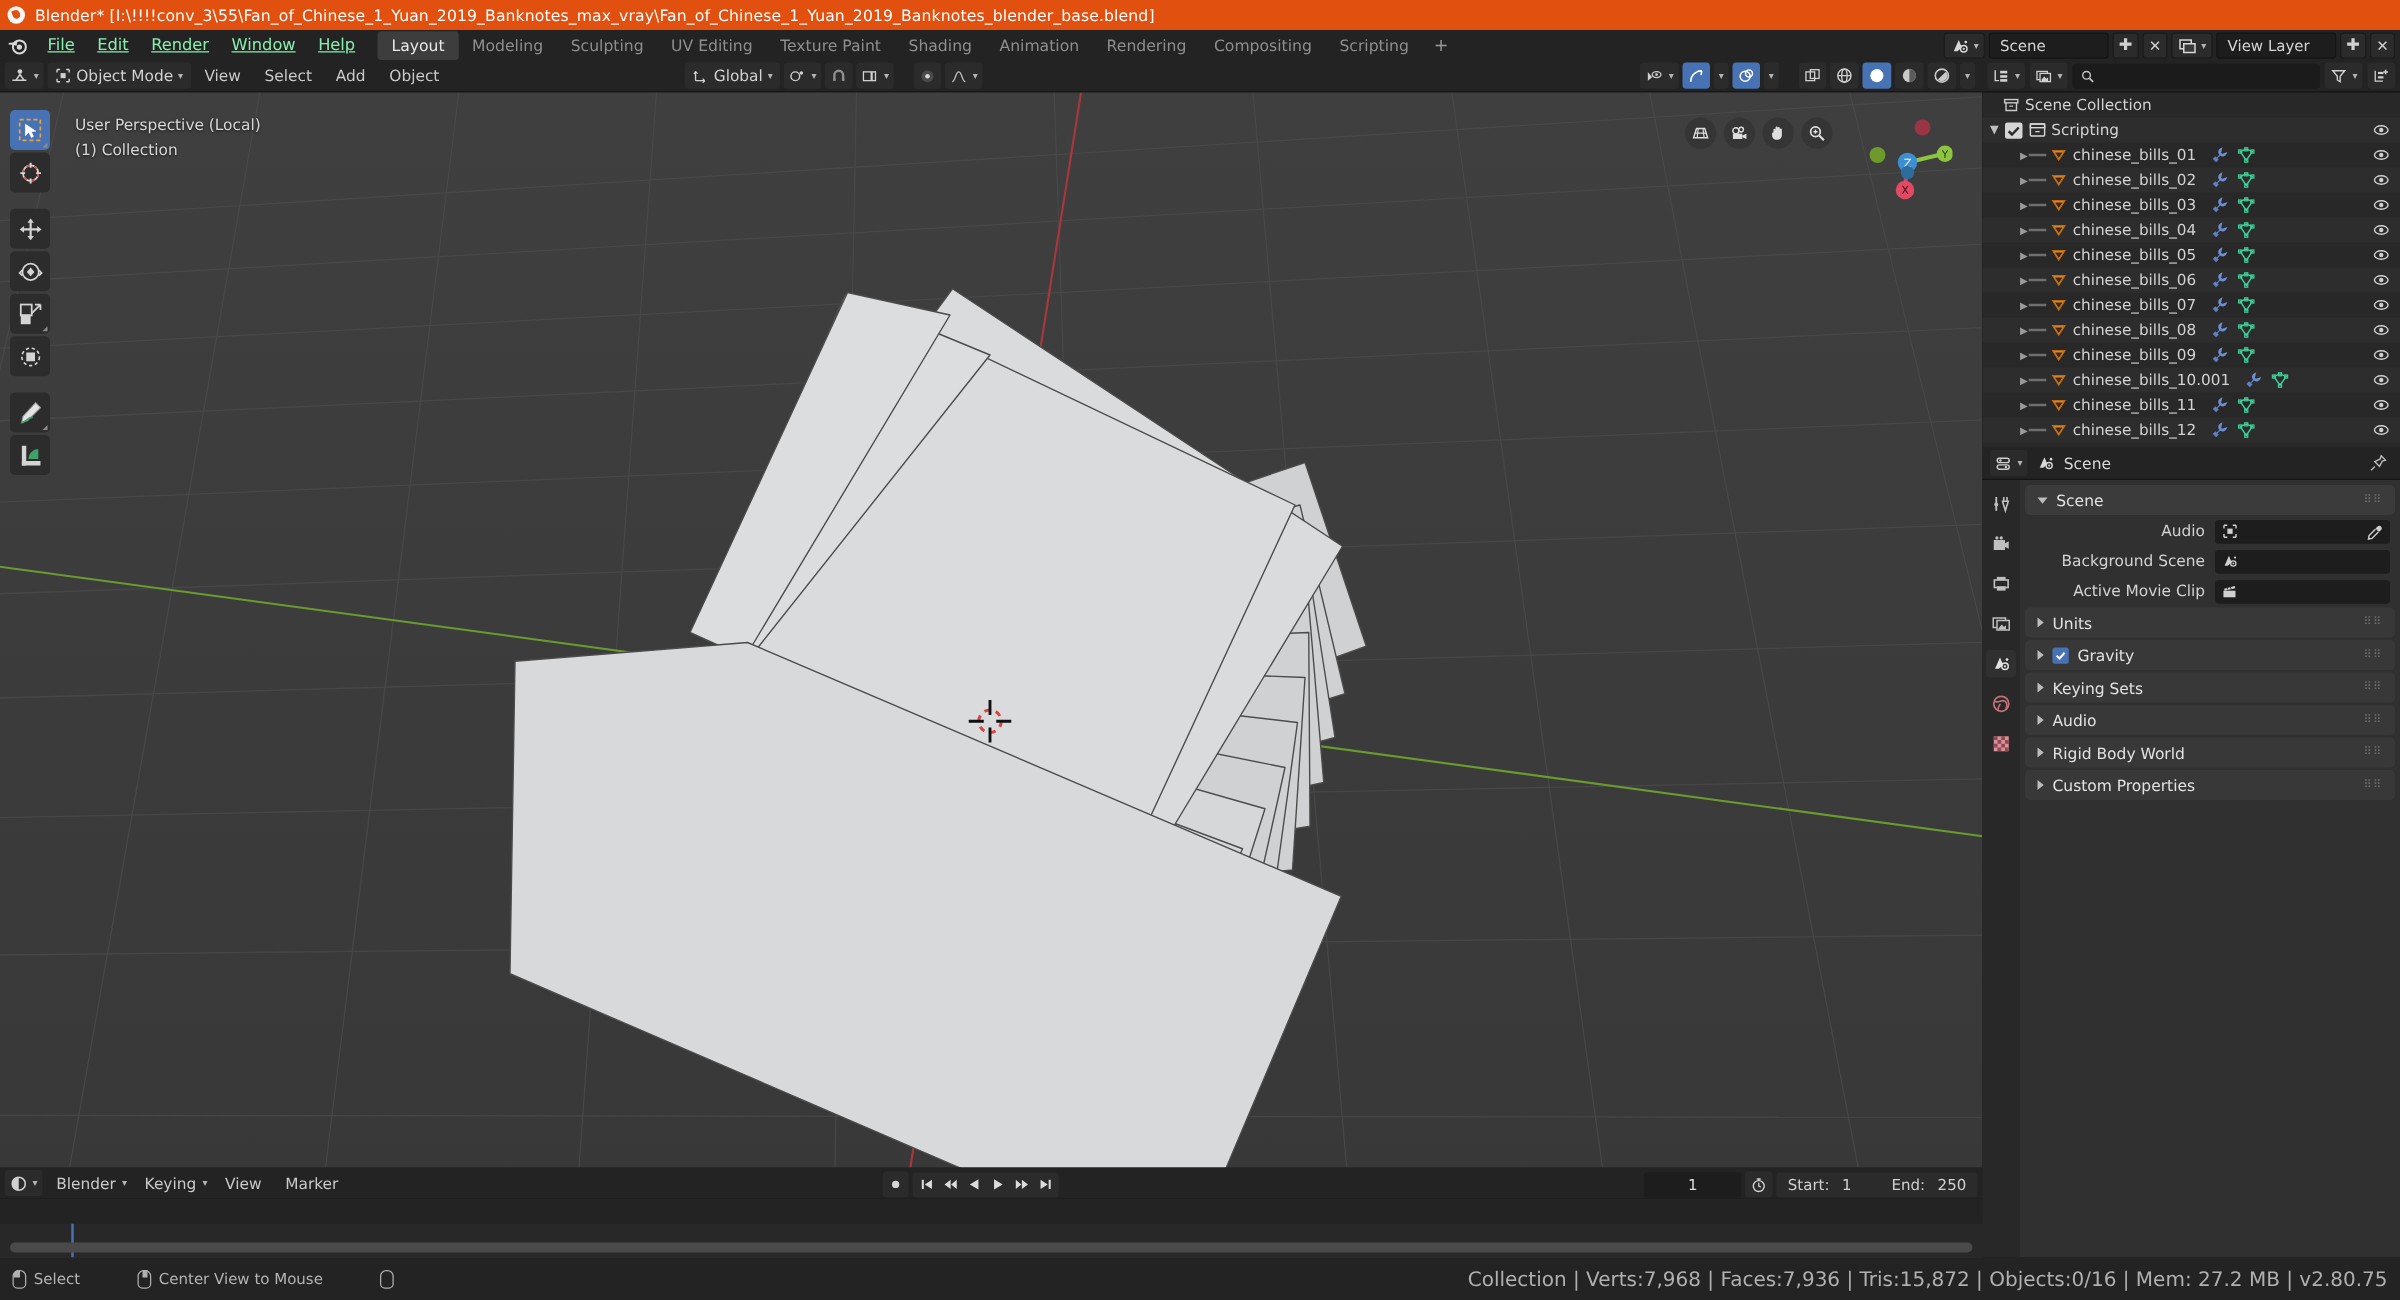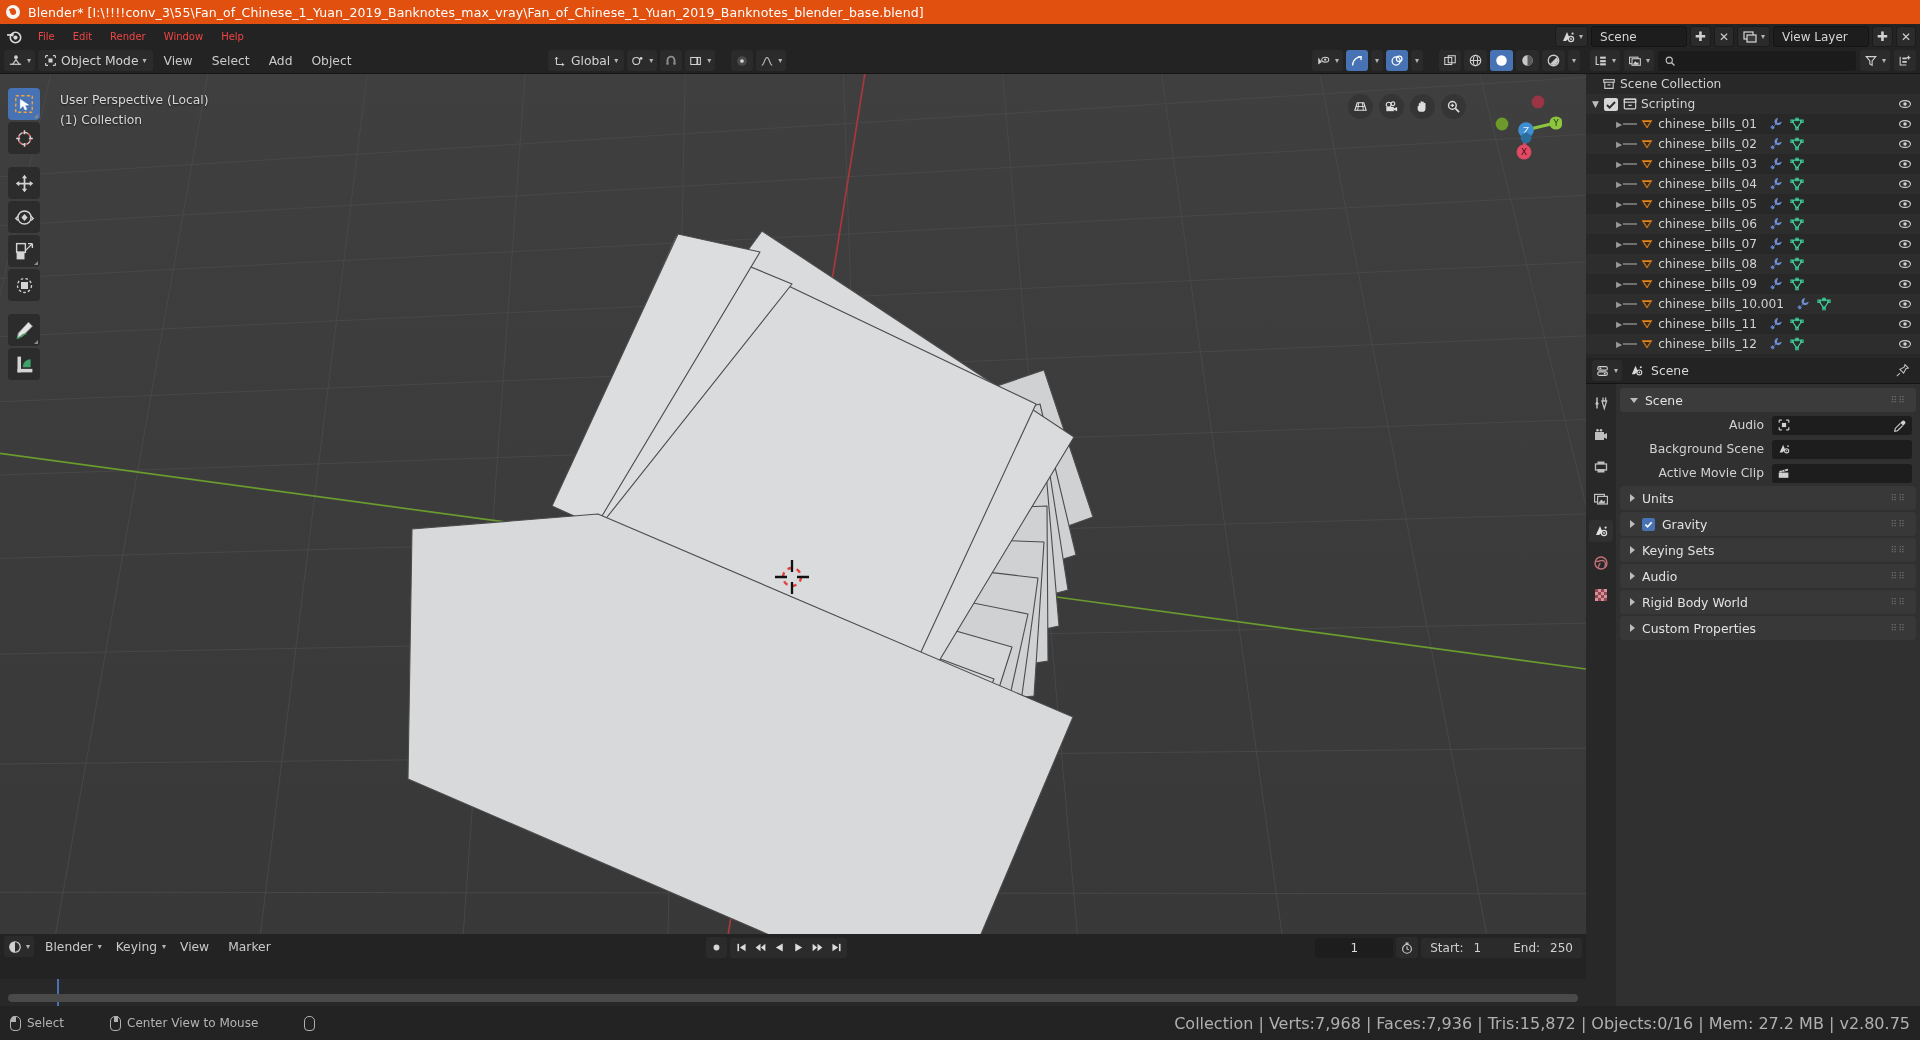--- a/index.html
+++ b/index.html
@@ -15,21 +15,21 @@
   .titlebar .bicon:after{content:"";position:absolute;left:4px;top:3px;width:6px;height:7px;
      border-radius:0 50% 50% 50%;background:#e2500f;transform:rotate(-20deg);}
   .titlebar .ttext { color:#fff; font-size:12.5px; white-space:nowrap;
      font-family:"DejaVu Sans", sans-serif; letter-spacing:.1px;}
 
   
   .topbar { height:25px; background:#232323; display:flex; align-items:center;
     padding:0 4px; gap:0; position:relative; }
   .blender-logo { width:21px;height:21px;position:relative;flex:none;margin-right:4px;}
   .blender-logo svg{display:block;}
-  .menu { color:#ef4444; font-size:10px; padding:3px 9px; border-radius:3px; cursor:default;}
+  .menu { color:#86efac; font-size:13px; padding:3px 9px; border-radius:3px; cursor:default;text-decoration:underline;}
   .wspaces{display:flex;align-items:center;margin-left:9px;gap:0;}
   .ws{color:#8f8f8f;font-size:12.5px;padding:4px 11px;border-radius:3px;}
   .ws.active{background:#3d3d3d;color:#e8e8e8;}
   .ws-plus{color:#9a9a9a;font-size:14px;padding:2px 9px;}
   .topbar-right{position:absolute;right:4px;top:2px;display:flex;align-items:center;gap:3px;}
   .tb-btn{background:#2b2b2b;border:1px solid #1b1b1b;border-radius:3px;height:21px;
     display:flex;align-items:center;padding:0 4px;gap:3px;color:#d0d0d0;font-size:12px;}
   .tb-field{background:#1d1d1d;border:1px solid #141414;border-radius:3px;height:21px;
     display:flex;align-items:center;padding:0 8px;color:#d5d5d5;font-size:12px;min-width:96px;}
   .tb-ico{width:16px;height:16px;display:inline-block;}
@@ -162,20 +162,33 @@
         <path d="M3 9 L10 7 L9.2 10.5 Z" fill="#d8d8d8"></path>
         <rect x="3" y="8.2" width="6" height="1.5" fill="#d8d8d8"></rect>
       </svg>
     </div>
     <div class="menu">File</div>
     <div class="menu">Edit</div>
     <div class="menu">Render</div>
     <div class="menu">Window</div>
     <div class="menu">Help</div>
 
+    <div class="wspaces">
+      <div class="ws active">Layout</div>
+      <div class="ws">Modeling</div>
+      <div class="ws">Sculpting</div>
+      <div class="ws">UV Editing</div>
+      <div class="ws">Texture Paint</div>
+      <div class="ws">Shading</div>
+      <div class="ws">Animation</div>
+      <div class="ws">Rendering</div>
+      <div class="ws">Compositing</div>
+      <div class="ws">Scripting</div>
+      <div class="ws-plus">+</div>
+    </div>
 
     <div class="topbar-right">
       <div class="tb-btn">
         <svg class="tb-ico" viewBox="0 0 16 16">
           <path d="M3 12 L7 3 L9.5 9 L6 12 Z" fill="#d8d8d8"></path>
           <circle cx="11" cy="10" r="2.6" fill="none" stroke="#d8d8d8" stroke-width="1.2"></circle>
           <circle cx="11" cy="10" r="0.9" fill="#d8d8d8"></circle>
           <circle cx="12.6" cy="4.6" r="1.1" fill="#d8d8d8"></circle>
         </svg>
         <span class="cv">▾</span>

